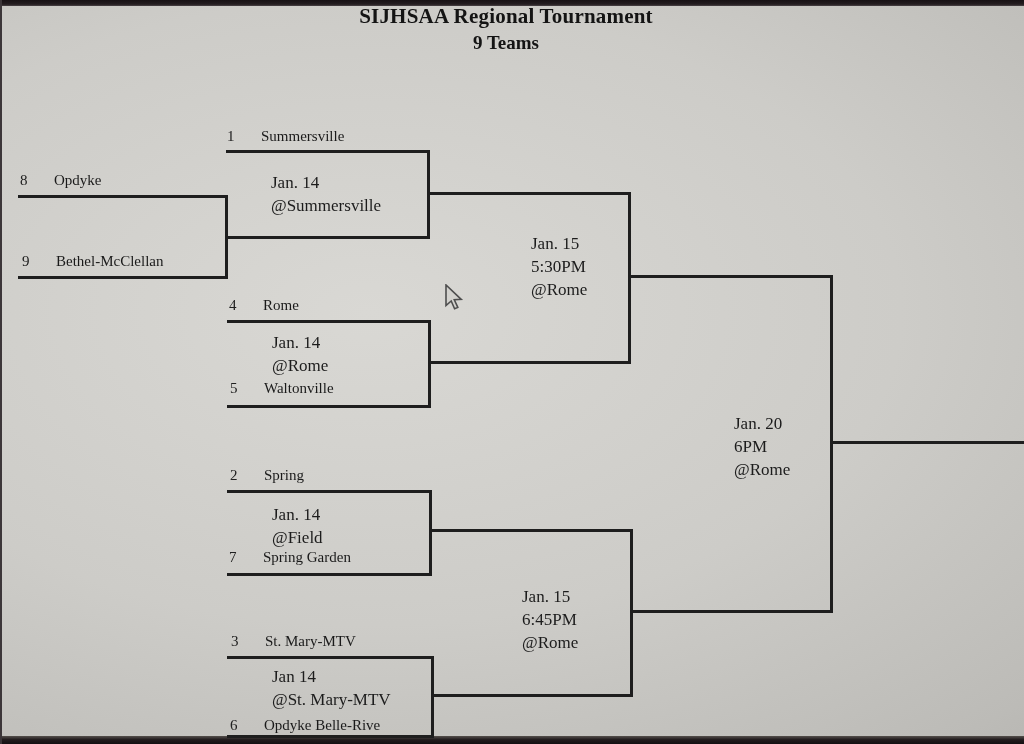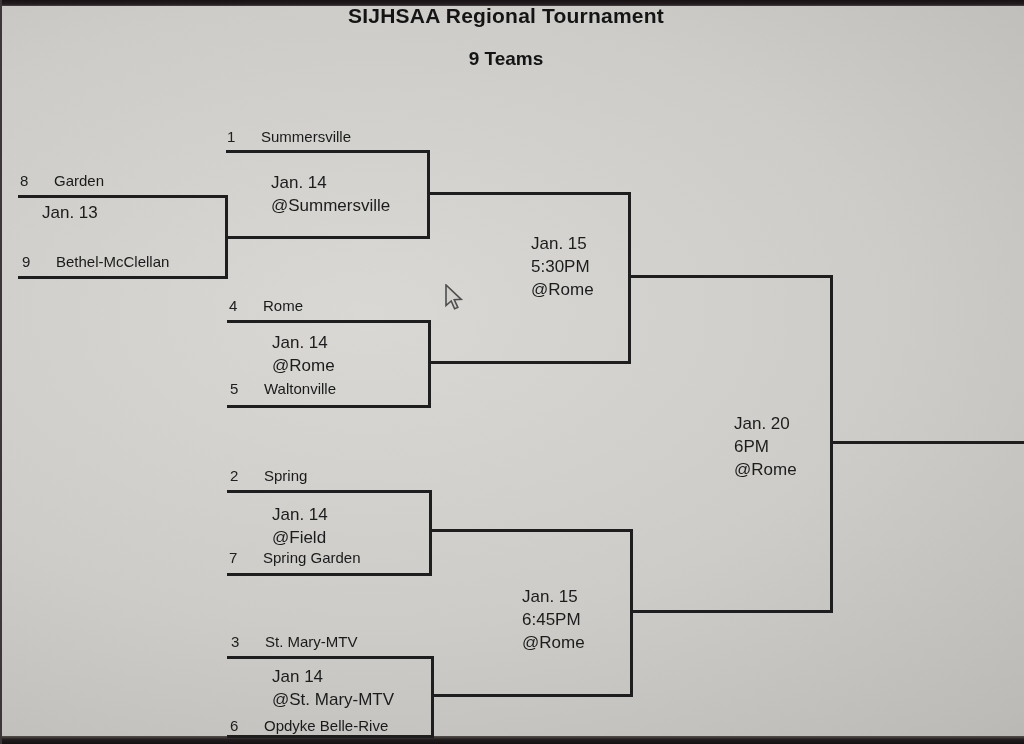--- a/index.html
+++ b/index.html
@@ -1,32 +1,32 @@
 <!DOCTYPE html>
 <html><head>
 <meta charset="utf-8">
 <style>
   html,body{margin:0;padding:0;}
   .screen{
     position:relative;
     width:1024px;height:744px;
     overflow:hidden;
-    font-family:Liberation Sans, sans-serif;
+    font-family:Liberation Serif, serif;
     background:radial-gradient(ellipse 130% 105% at 36% 42%,
       #d9d8d4 0%, #cdccc8 40%, #bcbbb7 70%, #a7a6a2 95%, #9c9b97 100%);
     color:#1b1b1b;
   }
   .bezel-top{position:absolute;left:0;top:0;width:1024px;height:6px;
     background:linear-gradient(180deg,#171114 0%,#241d20 70%,#4a4346 100%);}
   .bezel-bottom{position:absolute;left:0;top:736px;width:1024px;height:8px;
     background:linear-gradient(180deg,#55504c 0%,#221c1e 45%,#141013 100%);}
   .bezel-left{position:absolute;left:0;top:0;width:2px;height:744px;background:#3c3639;}
   .title{position:absolute;left:0;top:4px;width:1012px;text-align:center;}
   .title .t1{font-size:21px;font-weight:bold;letter-spacing:.2px;color:#141414;}
-  .title .t2{font-size:19px;font-weight:bold;margin-top:20px;color:#141414;}
+  .title .t2{font-size:19px;font-weight:bold;margin-top:3px;color:#141414;}
   .bl{position:absolute;background:#1e1e1e;}
   .bl.h{height:3px;}
   .bl.v{width:3px;}
   .team{position:absolute;display:flex;align-items:flex-end;white-space:nowrap;}
   .seed{font-size:15px;width:14px;margin-right:20px;text-align:left;color:#202020;}
   .tname{font-size:15px;color:#1a1a1a;}
   .info{position:absolute;font-size:17px;line-height:23px;color:#1c1c1c;white-space:nowrap;}
   .time-gap{margin-left:22px;}
   .cursor{position:absolute;}
 </style>
@@ -72,21 +72,21 @@
   <div class="bl h" style="left:431px;top:694px;width:202px"></div>
   <div class="bl v" style="left:630px;top:529px;height:168px"></div>
 
   <div class="bl h" style="left:628px;top:275px;width:205px"></div>
   <div class="bl h" style="left:630px;top:610px;width:203px"></div>
   <div class="bl v" style="left:830px;top:275px;height:338px"></div>
   <div class="bl h" style="left:830px;top:441px;width:194px"></div>
 
   <div class="team" style="left:20px;top:172px">
     <span class="seed">8</span>
-    <span class="tname">Garden</span>
+    <span class="tname">Opdyke</span>
   </div>
   <div class="team" style="left:22px;top:253px">
     <span class="seed">9</span>
     <span class="tname">Bethel-McClellan</span>
   </div>
 
   <div class="team" style="left:227px;top:128px">
     <span class="seed">1</span>
     <span class="tname">Summersville</span>
   </div>
@@ -112,21 +112,20 @@
   <div class="team" style="left:231px;top:633px">
     <span class="seed">3</span>
     <span class="tname">St. Mary-MTV</span>
   </div>
   <div class="team" style="left:230px;top:717px">
     <span class="seed">6</span>
     <span class="tname">Opdyke Belle-Rive</span>
   </div>
 
   <div class="info" style="left:42px;top:201px">
-    <div>Jan. 13</div>
   </div>
 
   <div class="info" style="left:271px;top:171px">
     <div>Jan. 14</div>
     <div>@Summersville</div>
   </div>
 
   <div class="info" style="left:272px;top:331px">
     <div>Jan. 14</div>
     <div>@Rome</div>

